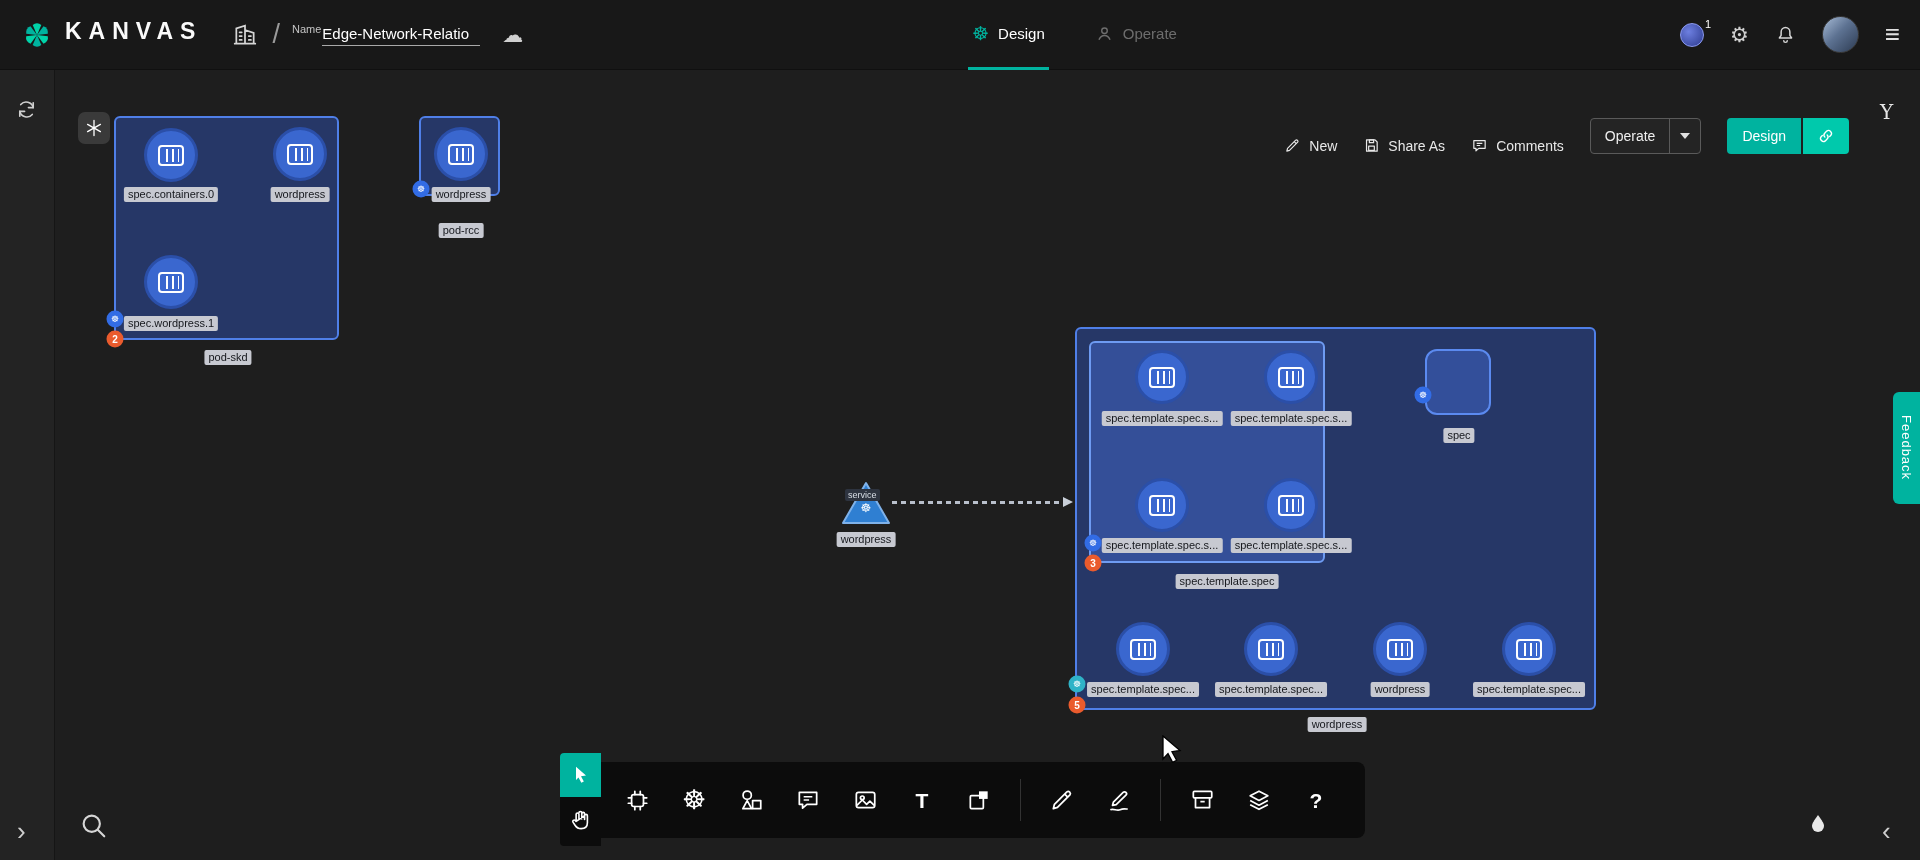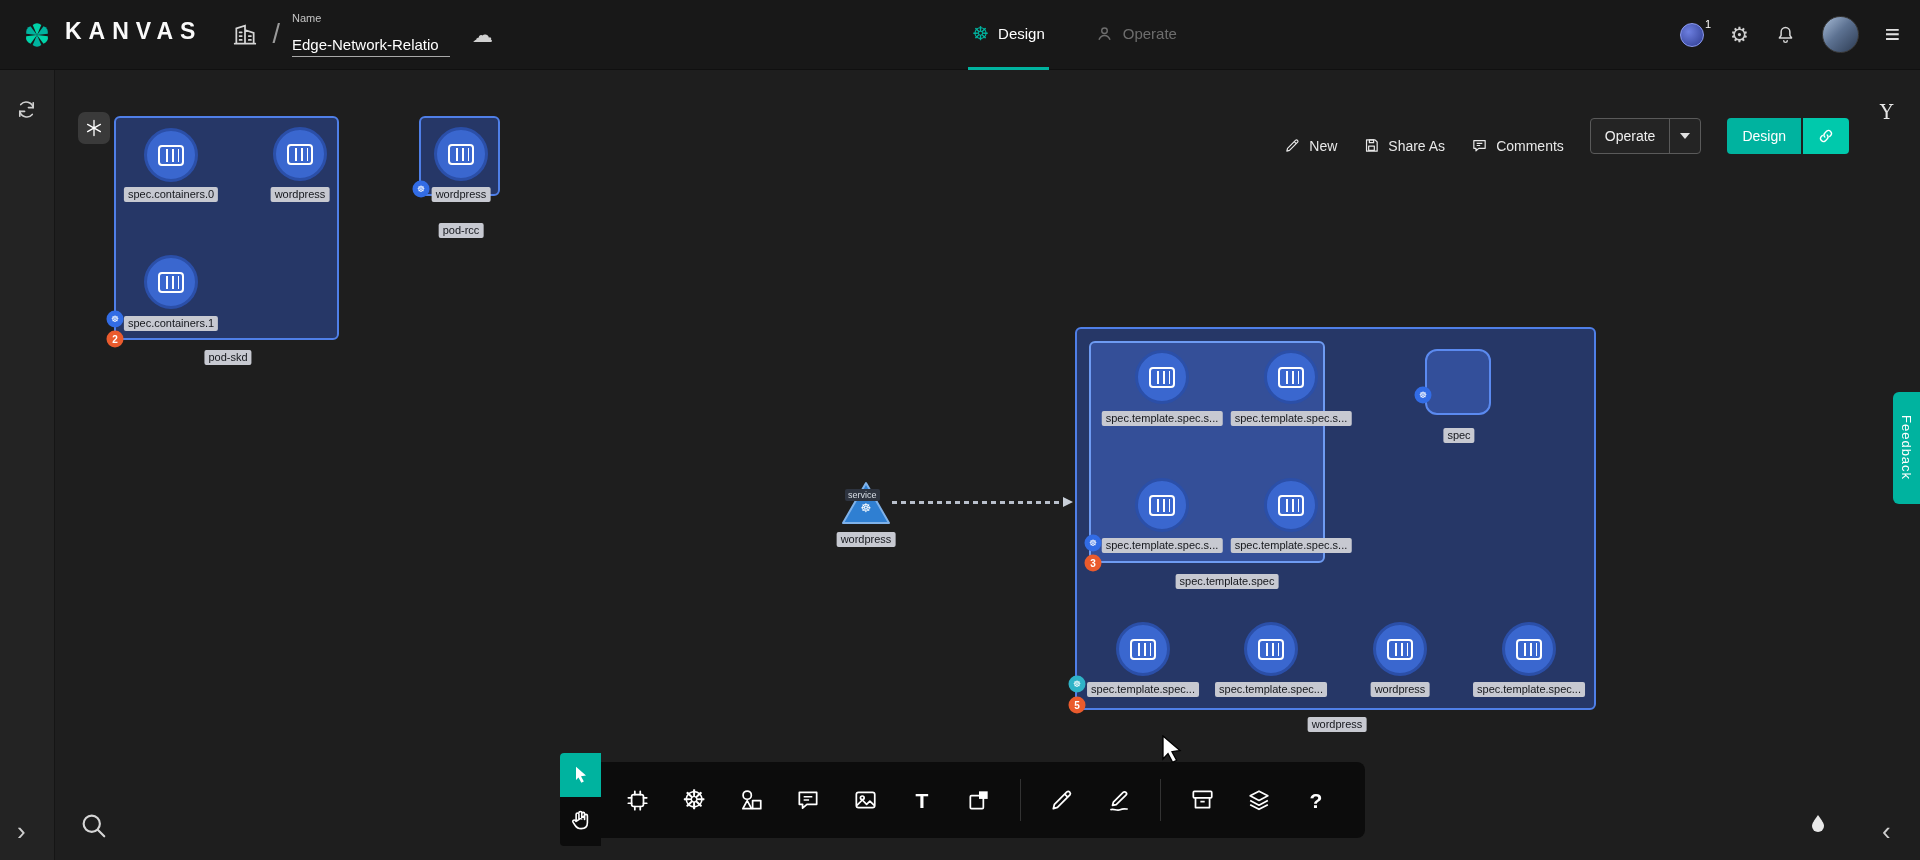--- a/index.html
+++ b/index.html
@@ -6,21 +6,21 @@
   html,body{margin:0;padding:0}
   body{width:1920px;height:860px;background:#1e1e1e;font-family:"Liberation Sans",sans-serif;color:#e8e8e8;overflow:hidden}
 
   
   header{position:relative;height:70px;background:#181818;display:flex;align-items:center;padding:0 20px;border-bottom:1px solid #101010}
   .logo{display:flex;gap:11px;margin-right:30px}
   .logo-text{font-size:23px;font-weight:700;letter-spacing:7px;color:#fafafa}
   .hicon{display:flex;align-items:center;justify-content:center;color:#d6d6d6}
   .hglyph{font-size:21px;color:#d0d0d0;line-height:1}
   .slash{font-size:27px;color:#9a9a9a;margin:0 12px 0 14px;font-weight:300}
-  .name-wrap{display:flex;flex-direction:column;gap:10px}
+  .name-wrap{display:flex;gap:1px}
   .name-label{font-size:11px;color:#c4c4c4}
   .name-input{background:transparent;border:none;border-bottom:1px solid #a9a9a9;color:#fff;font-size:15px;width:158px;padding:2px 0 3px 0;font-family:"Liberation Sans",sans-serif;outline:none}
   .cloud-wrap{margin-left:22px}
   .tabs{position:absolute;left:968px;top:0;height:70px;display:flex;gap:42px;align-items:stretch}
   .tab{display:flex;align-items:center;gap:9px;font-size:15px;border-bottom:3px solid transparent;padding:0 4px;cursor:pointer}
   .tab.active{color:#fff;border-bottom-color:#00b39f}
   .tab.inactive{color:#6d6d6d}
   .tab-glyph{font-size:19px;line-height:1}
   .header-right{margin-left:auto;display:flex;align-items:center;gap:26px}
   .coin{position:relative;width:24px;height:24px;border-radius:50%;background:radial-gradient(circle at 35% 35%,#6d7fe0,#2c3a8e);border:1px solid #8b9af0}
@@ -184,21 +184,21 @@
         <span class="cglyph"></span>
       </div>
     <span class="chip" style="left:55px;top:69px">spec.containers.0</span>
     <div class="node" style="left:157px;top:9px">
         <span class="cglyph"></span>
       </div>
     <span class="chip" style="left:184px;top:69px">wordpress</span>
     <div class="node" style="left:28px;top:137px">
         <span class="cglyph"></span>
       </div>
-    <span class="chip" style="left:55px;top:198px">spec.containers.1</span>
+    <span class="chip" style="left:55px;top:198px">spec.wordpress.1</span>
     <span class="badge k8s" style="left:-1px;top:201px">
         <span>☸</span>
       </span>
     <span class="badge orange" style="left:-1px;top:221px">2</span>
     <span class="chip" style="left:112px;top:232px">pod-skd</span>
   </div>
 
   <div class="group" style="left:419px;top:46px;width:81px;height:80px">
     <div class="node" style="left:13px;top:9px">
         <span class="cglyph"></span>

